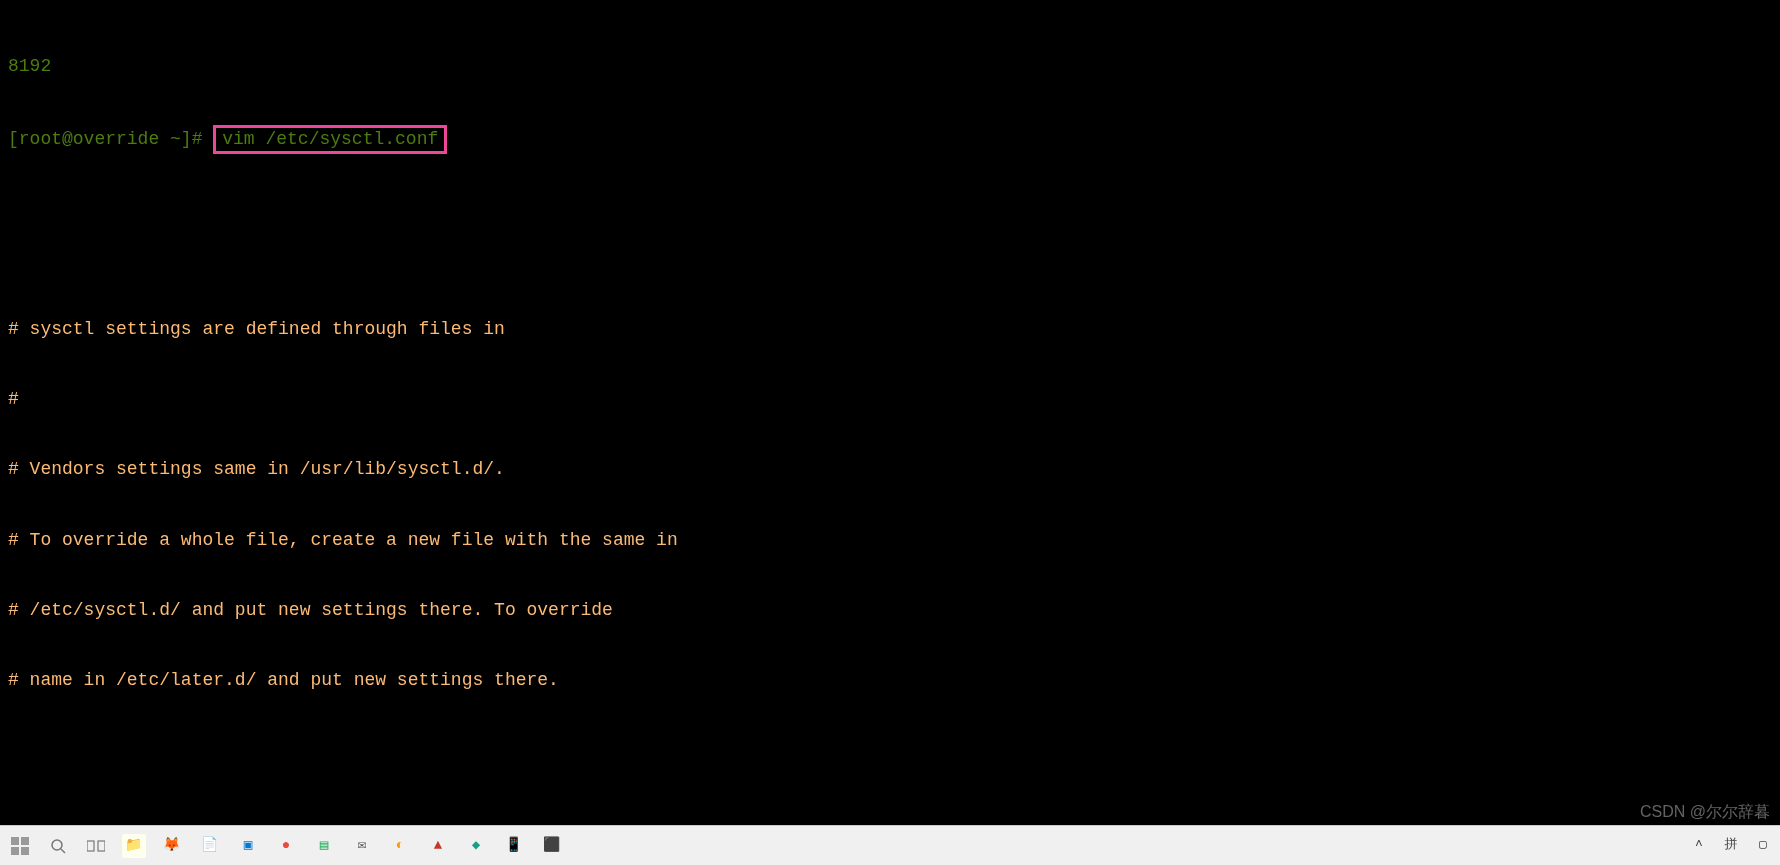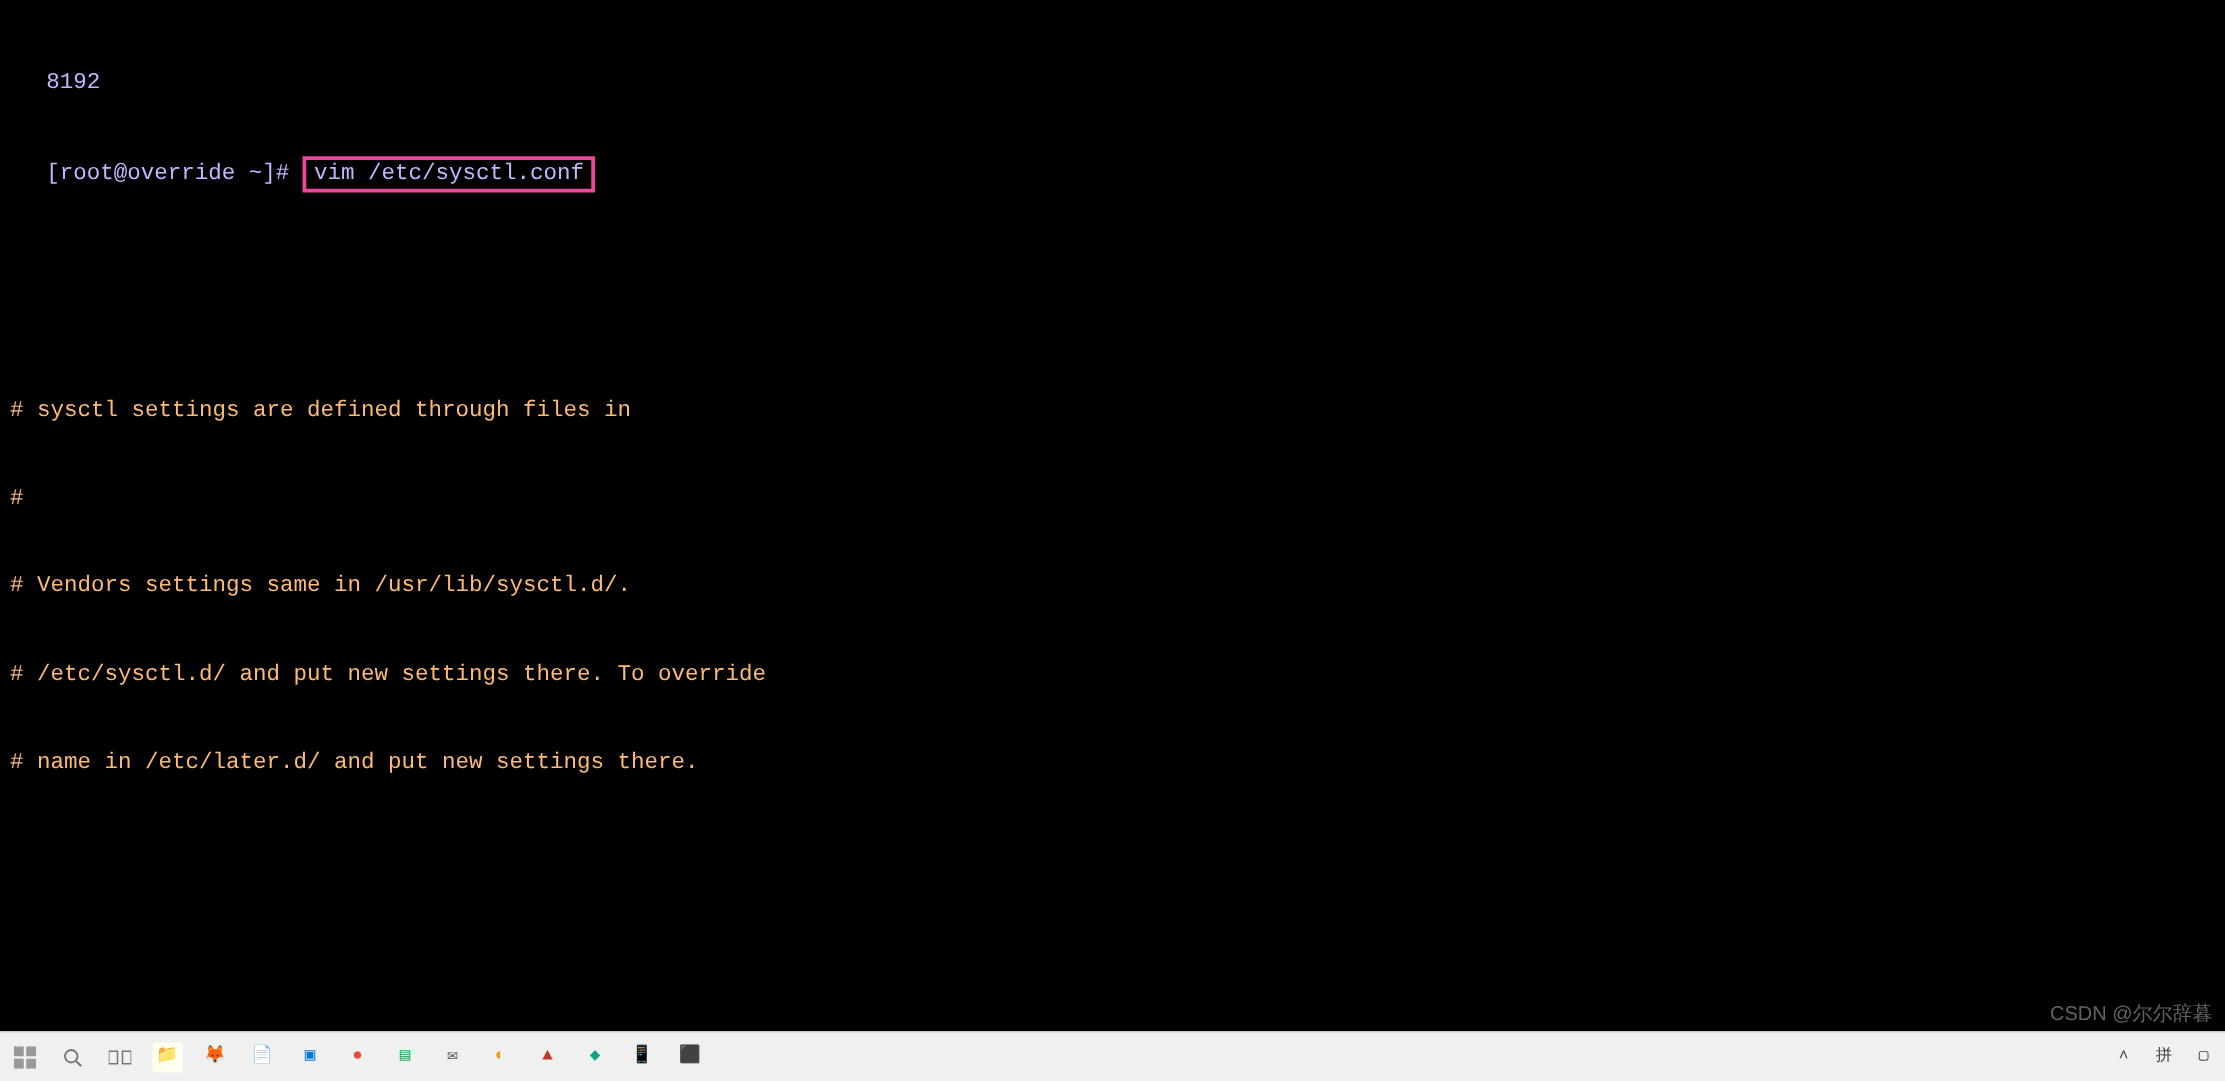--- a/index.html
+++ b/index.html
@@ -16,22 +16,21 @@
     width: 1780px;
     height: 865px;
     position: relative;
     overflow: hidden;
   }
   .terminal {
     padding: 8px 8px;
     white-space: pre;
   }
   .white-text {
-    color: #c4b5fd;
-    margin-left: 29px;
+    color: #4d7c0f;
   }
   .blue-comment {
     color: #fdba74;
   }
   .red-box {
     border: 3px solid #ec4899;
     display: inline-block;
     padding: 0 6px;
   }
   .watermark {
@@ -89,20 +88,21 @@
 <body>
 
 <div class="terminal">
   <span class="line white-text">8192</span>
   <span class="line white-text"><span>[root@override ~]# </span><span class="red-box">vim /etc/sysctl.conf</span></span>
   <span class="line"> </span>
   <div class="content-area">
     <span class="line blue-comment"># sysctl settings are defined through files in</span>
     <span class="line blue-comment">#</span>
     <span class="line blue-comment"># Vendors settings same in /usr/lib/sysctl.d/.</span>
+    <span class="line blue-comment"># To override a whole file, create a new file with the same in</span>
     <span class="line blue-comment"># /etc/sysctl.d/ and put new settings there. To override</span>
     <span class="line blue-comment"># name in /etc/later.d/ and put new settings there.</span>
     
     
     
     
     
     
     
     

